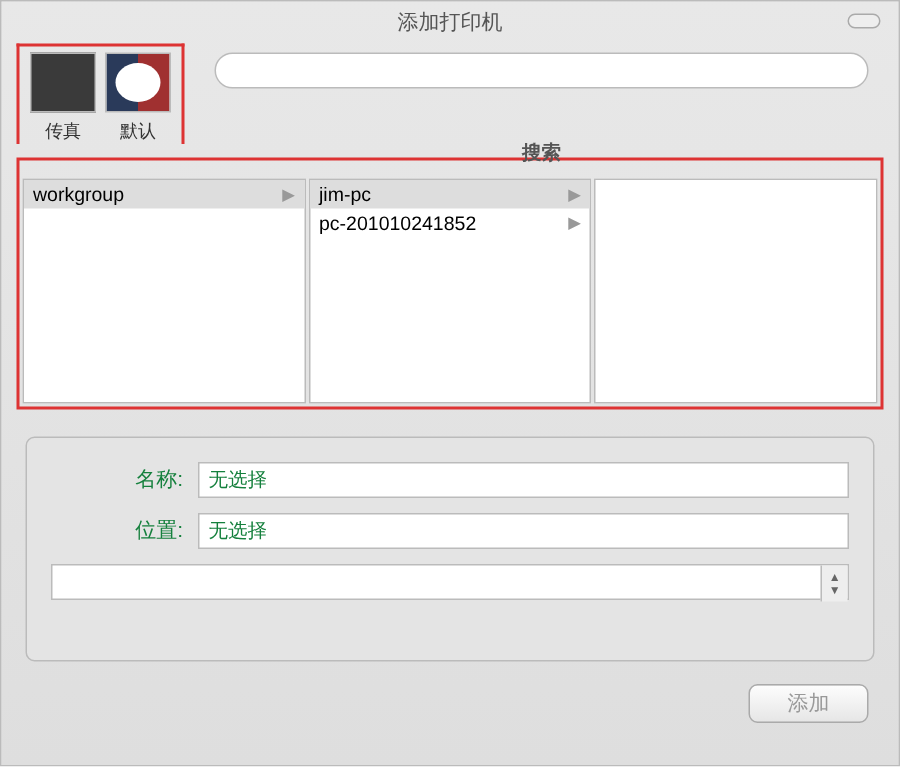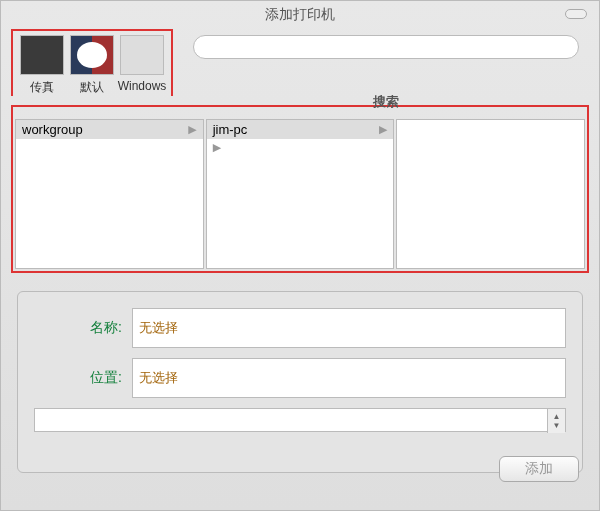--- a/index.html
+++ b/index.html
@@ -20,21 +20,21 @@
 .search-icon { position: absolute; left: 14px; top: 4px; font-size: 14px; color: #888; }
 .search-label { margin-top: 34px; font-size: 13px; color: #555; font-weight: bold; }
 .browser { margin: 6px 10px; display: flex; gap: 2px; height: 168px; border: 2px solid #d33; padding: 2px; }
 .col { flex: 1; background: #fff; border: 1px solid #bbb; overflow: hidden; margin-top: 10px; }
 .row { display: flex; justify-content: space-between; align-items: center; padding: 2px 6px; font-size: 13px; }
 .row.sel { background: #ddd; }
 .chev { color: #999; font-size: 11px; }
 .form { margin: 18px 16px; border: 1px solid #bbb; border-radius: 6px; background: #e4e4e4; padding: 16px 16px 30px; }
 .form-row { display: flex; align-items: center; margin-bottom: 10px; }
 .form-row label { width: 88px; text-align: right; margin-right: 10px; color: #15803d; font-size: 14px; }
-.txt { flex: 1; height: 40px; border: 1px solid #bbb; background: #fff; padding: 2px 6px; color: #a16207; font-size: 13px; }
+.txt { flex: 1; height: 24px; border: 1px solid #bbb; background: #fff; padding: 2px 6px; color: #15803d; font-size: 13px; }
 .sel-box { flex: 1; height: 24px; border: 1px solid #bbb; background: #fff; position: relative; }
 .stepper { position: absolute; right: 0; top: 0; width: 18px; height: 24px; border-left: 1px solid #bbb; background: #eee; font-size: 8px; display: flex; flex-direction: column; align-items: center; justify-content: center; color: #666; }
 .footer { position: absolute; bottom: 28px; right: 20px; }
 .btn { width: 80px; height: 26px; border: 1px solid #aaa; border-radius: 6px; background: linear-gradient(#fdfdfd, #e6e6e6); color: #999; font-size: 14px; }
 </style>
 </head>
 <body>
 
 <div class="window">
 
@@ -46,24 +46,20 @@
   <div class="toolbar">
     <div class="left-toolbar">
       <div class="tool">
         <div class="tool-icon dark"></div>
         <span>传真</span>
       </div>
       <div class="tool">
         <div class="tool-icon logo"></div>
         <span>默认</span>
       </div>
-      <div class="tool">
-        <div class="tool-icon"></div>
-        <span>Windows</span>
-      </div>
     </div>
     <div class="search-wrap">
       <div style="position:relative">
         <span class="search-icon">🔍</span>
         <input class="search-box" placeholder="" style="">
       </div>
       <div class="search-label">搜索</div>
     </div>
   </div>
 
@@ -73,20 +69,21 @@
         <span>workgroup</span>
         <span class="chev">▶</span>
       </div>
     </div>
     <div class="col">
       <div class="row sel">
         <span>jim-pc</span>
         <span class="chev">▶</span>
       </div>
       <div class="row">
+        <span>pc-201010241852</span>
         <span class="chev">▶</span>
       </div>
     </div>
     <div class="col"></div>
   </div>
 
   <div class="form">
     <div class="form-row">
       <label>名称:</label>
       <input class="txt" value="无选择" style="">

